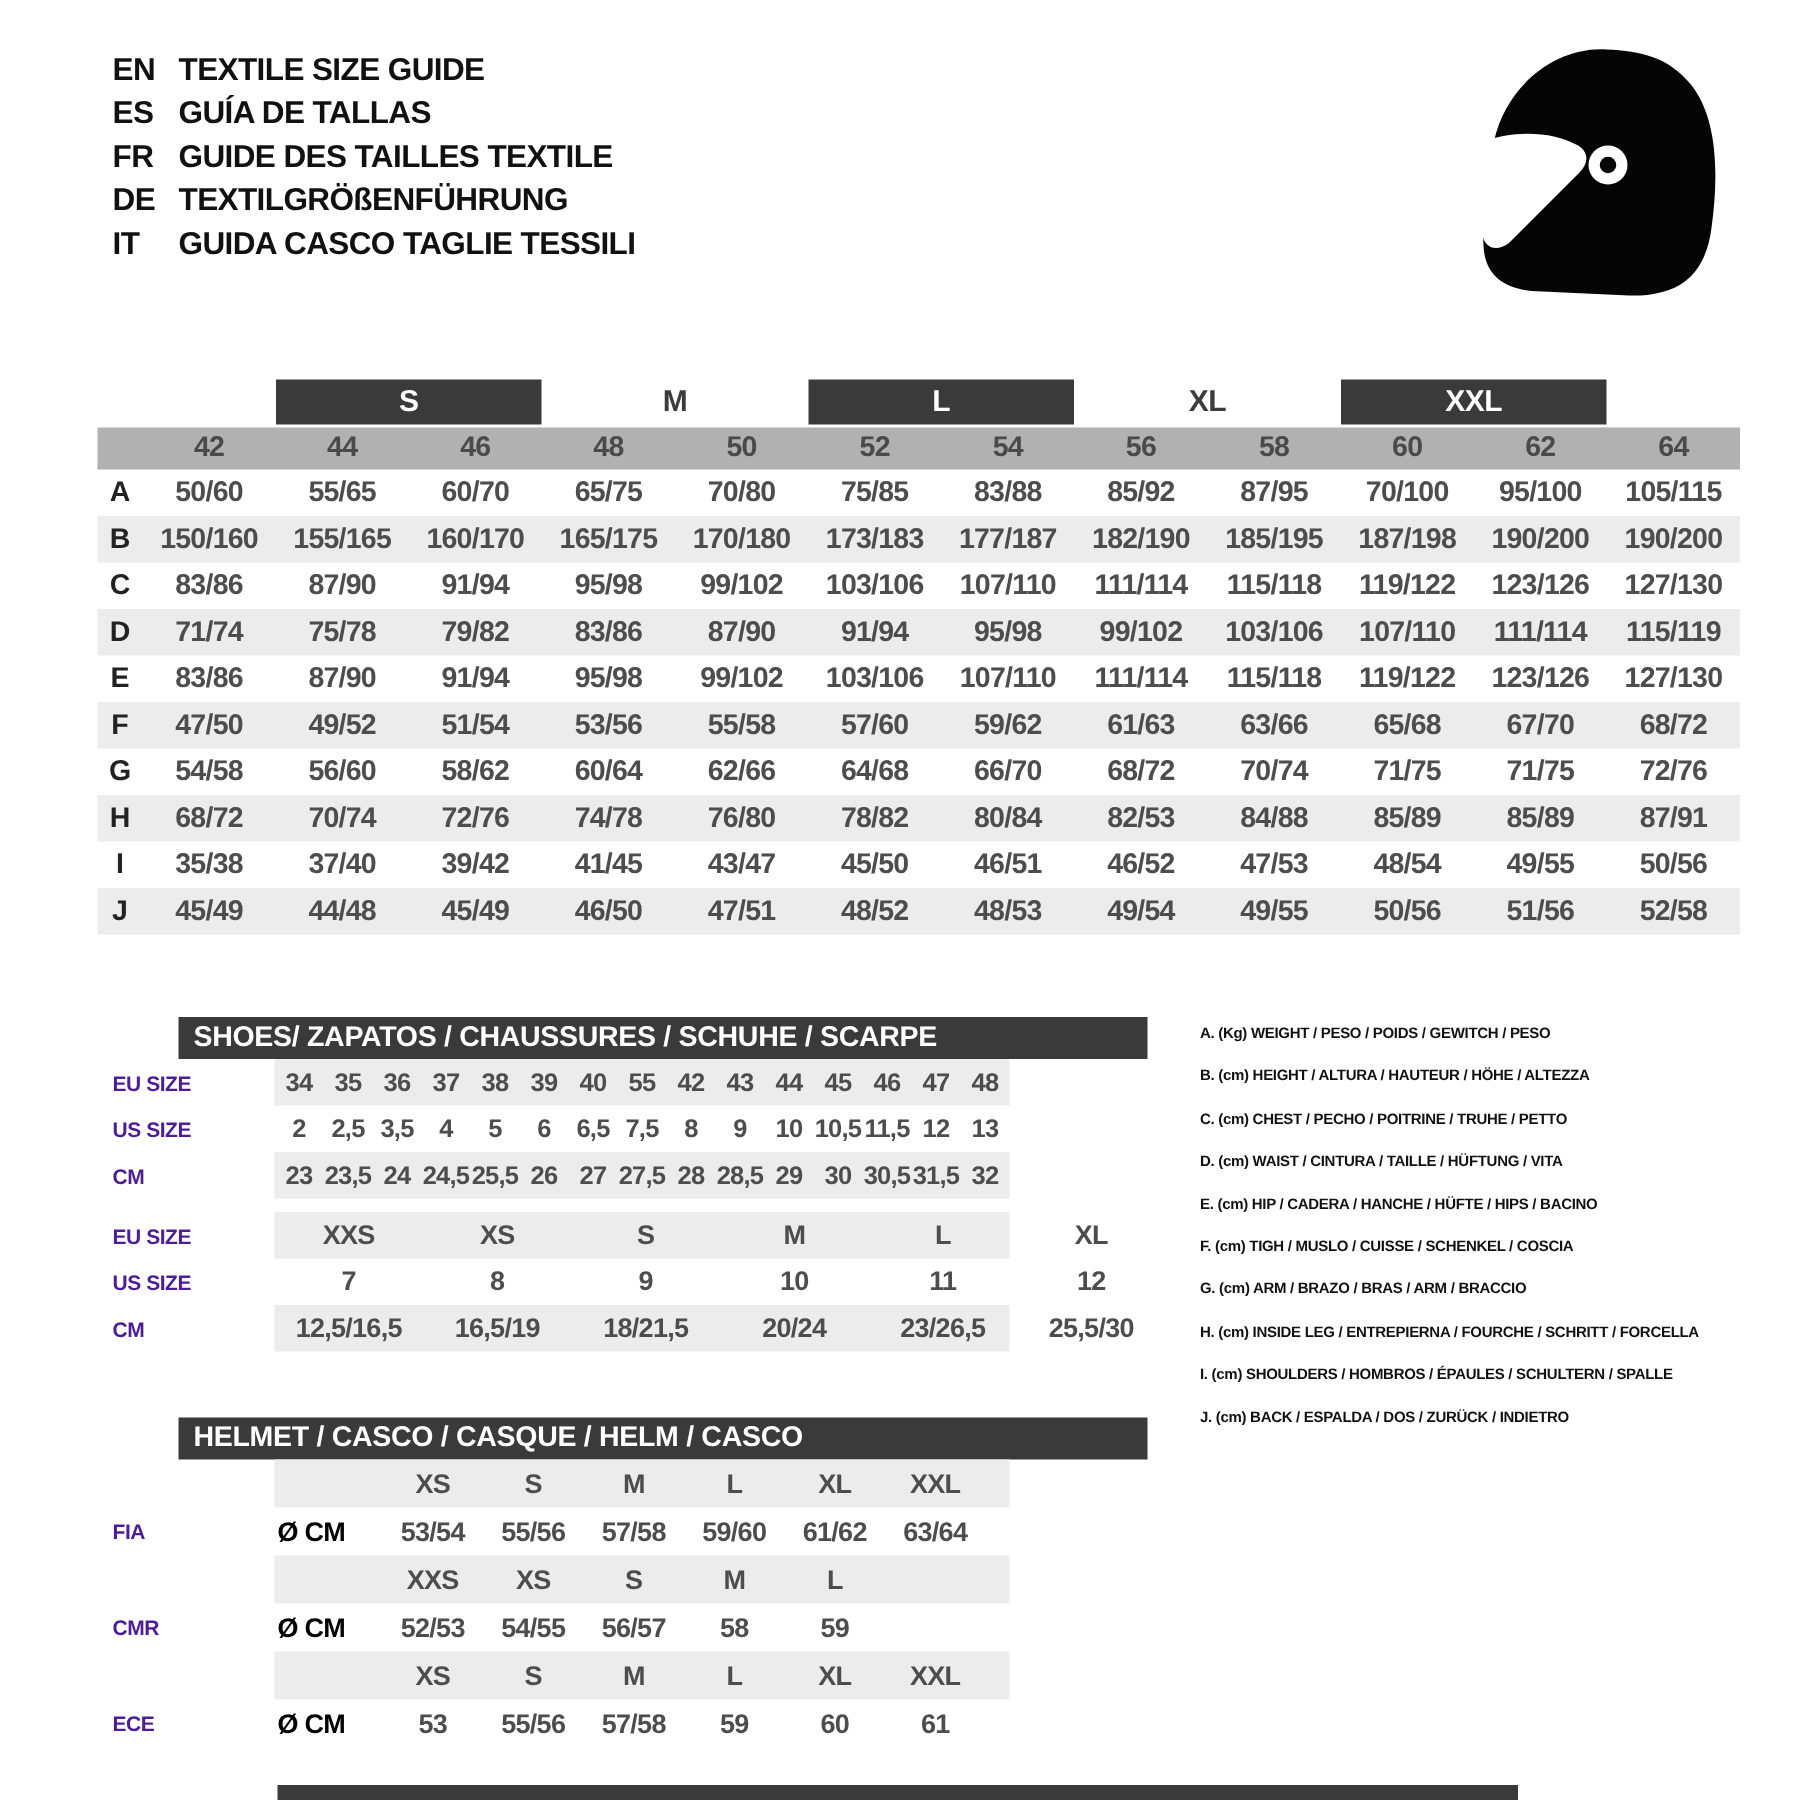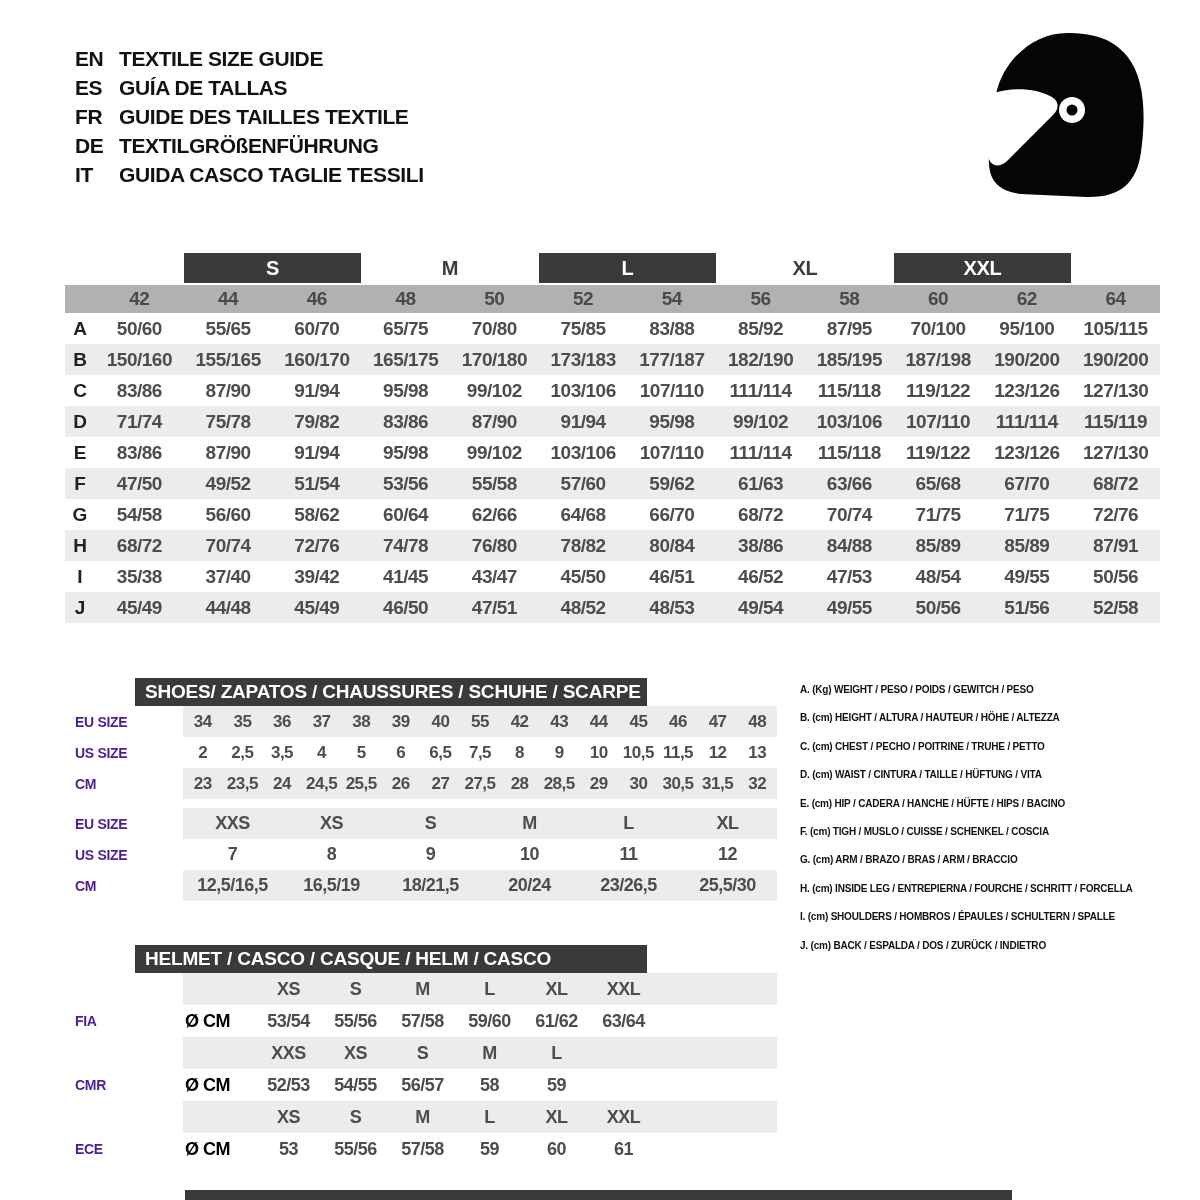--- a/index.html
+++ b/index.html
@@ -3,21 +3,21 @@
 <meta charset="utf-8">
 <style>
   html,body{margin:0;padding:0}
   body{
     width:1200px;height:1200px;background:#fff;position:relative;overflow:hidden;
     font-family:"Liberation Sans",sans-serif;font-weight:bold;color:#1a1a1a;
   }
   .abs{position:absolute}
 
   
-  .lang-block{left:75px;top:44px}
+  .lang-block{left:75px;top:32px}
   .lang-row{display:flex;font-size:21px;line-height:29px;letter-spacing:-0.4px;color:#111}
   .lang-code{width:44px}
 
   
   .helmet-icon{left:975px;top:28px;width:182px;height:172px}
 
   
   .main-table{left:65px;top:253px;width:1095px}
   .mt-grid{display:grid;grid-template-columns:30px repeat(12,1fr)}
   .mt-sizehdr{height:30px;margin-bottom:2px}
@@ -26,28 +26,28 @@
   .mt-band{background:#b1b1b1;height:28px}
   .mt-cell{display:flex;align-items:center;justify-content:center}
   .mt-bandnum{font-size:19px;color:#4a4a4a;letter-spacing:-0.5px}
   .mt-row{height:31px}
   .stripe{background:#ececec}
   .mt-letter{font-size:19px;color:#222}
   .mt-val{font-size:19px;color:#4d4d4d;letter-spacing:-0.5px;white-space:nowrap}
 
   
   .section{left:65px;width:712px}
-  .sec-bar{margin-left:70px;width:512px;height:28px;background:#3a3a3a;color:#fff;
+  .sec-bar{margin-left:54px;width:646px;height:28px;background:#3a3a3a;color:#fff;
     display:flex;align-items:center;padding-left:10px;box-sizing:border-box;
     font-size:19px;letter-spacing:-0.2px;white-space:nowrap}
   .sec-row{display:flex;height:31px}
   .hrow{height:32px}
   .sec-label{width:118px;display:flex;align-items:center;padding-left:10px;box-sizing:border-box;
     font-size:14px;color:#4c1d95;letter-spacing:-0.3px}
-  .sec-cells{width:594px;display:grid}
+  .sec-cells{width:490px;display:grid}
   .shoes-grid{grid-template-columns:repeat(15,1fr)}
   .gloves-grid{grid-template-columns:repeat(6,99px)}
   .helmet-grid{grid-template-columns:72px repeat(6,67px) 1fr}
   .sec-cell{display:flex;align-items:center;justify-content:center;font-size:18px;color:#4d4d4d;
     letter-spacing:-0.5px;white-space:nowrap}
   .shoe-cell{font-size:17px}
   .unit{justify-content:flex-start;padding-left:2px;color:#000000}
 
   
   .legend{left:800px;top:676px;width:368px}
@@ -223,21 +223,21 @@
       </div>
       <div class="mt-grid mt-row stripe">
         <div class="mt-cell mt-letter">H</div>
         <div class="mt-cell mt-val">68/72</div>
         <div class="mt-cell mt-val">70/74</div>
         <div class="mt-cell mt-val">72/76</div>
         <div class="mt-cell mt-val">74/78</div>
         <div class="mt-cell mt-val">76/80</div>
         <div class="mt-cell mt-val">78/82</div>
         <div class="mt-cell mt-val">80/84</div>
-        <div class="mt-cell mt-val">38/86</div>
+        <div class="mt-cell mt-val">82/53</div>
         <div class="mt-cell mt-val">84/88</div>
         <div class="mt-cell mt-val">85/89</div>
         <div class="mt-cell mt-val">85/89</div>
         <div class="mt-cell mt-val">87/91</div>
       </div>
       <div class="mt-grid mt-row">
         <div class="mt-cell mt-letter">I</div>
         <div class="mt-cell mt-val">35/38</div>
         <div class="mt-cell mt-val">37/40</div>
         <div class="mt-cell mt-val">39/42</div>

